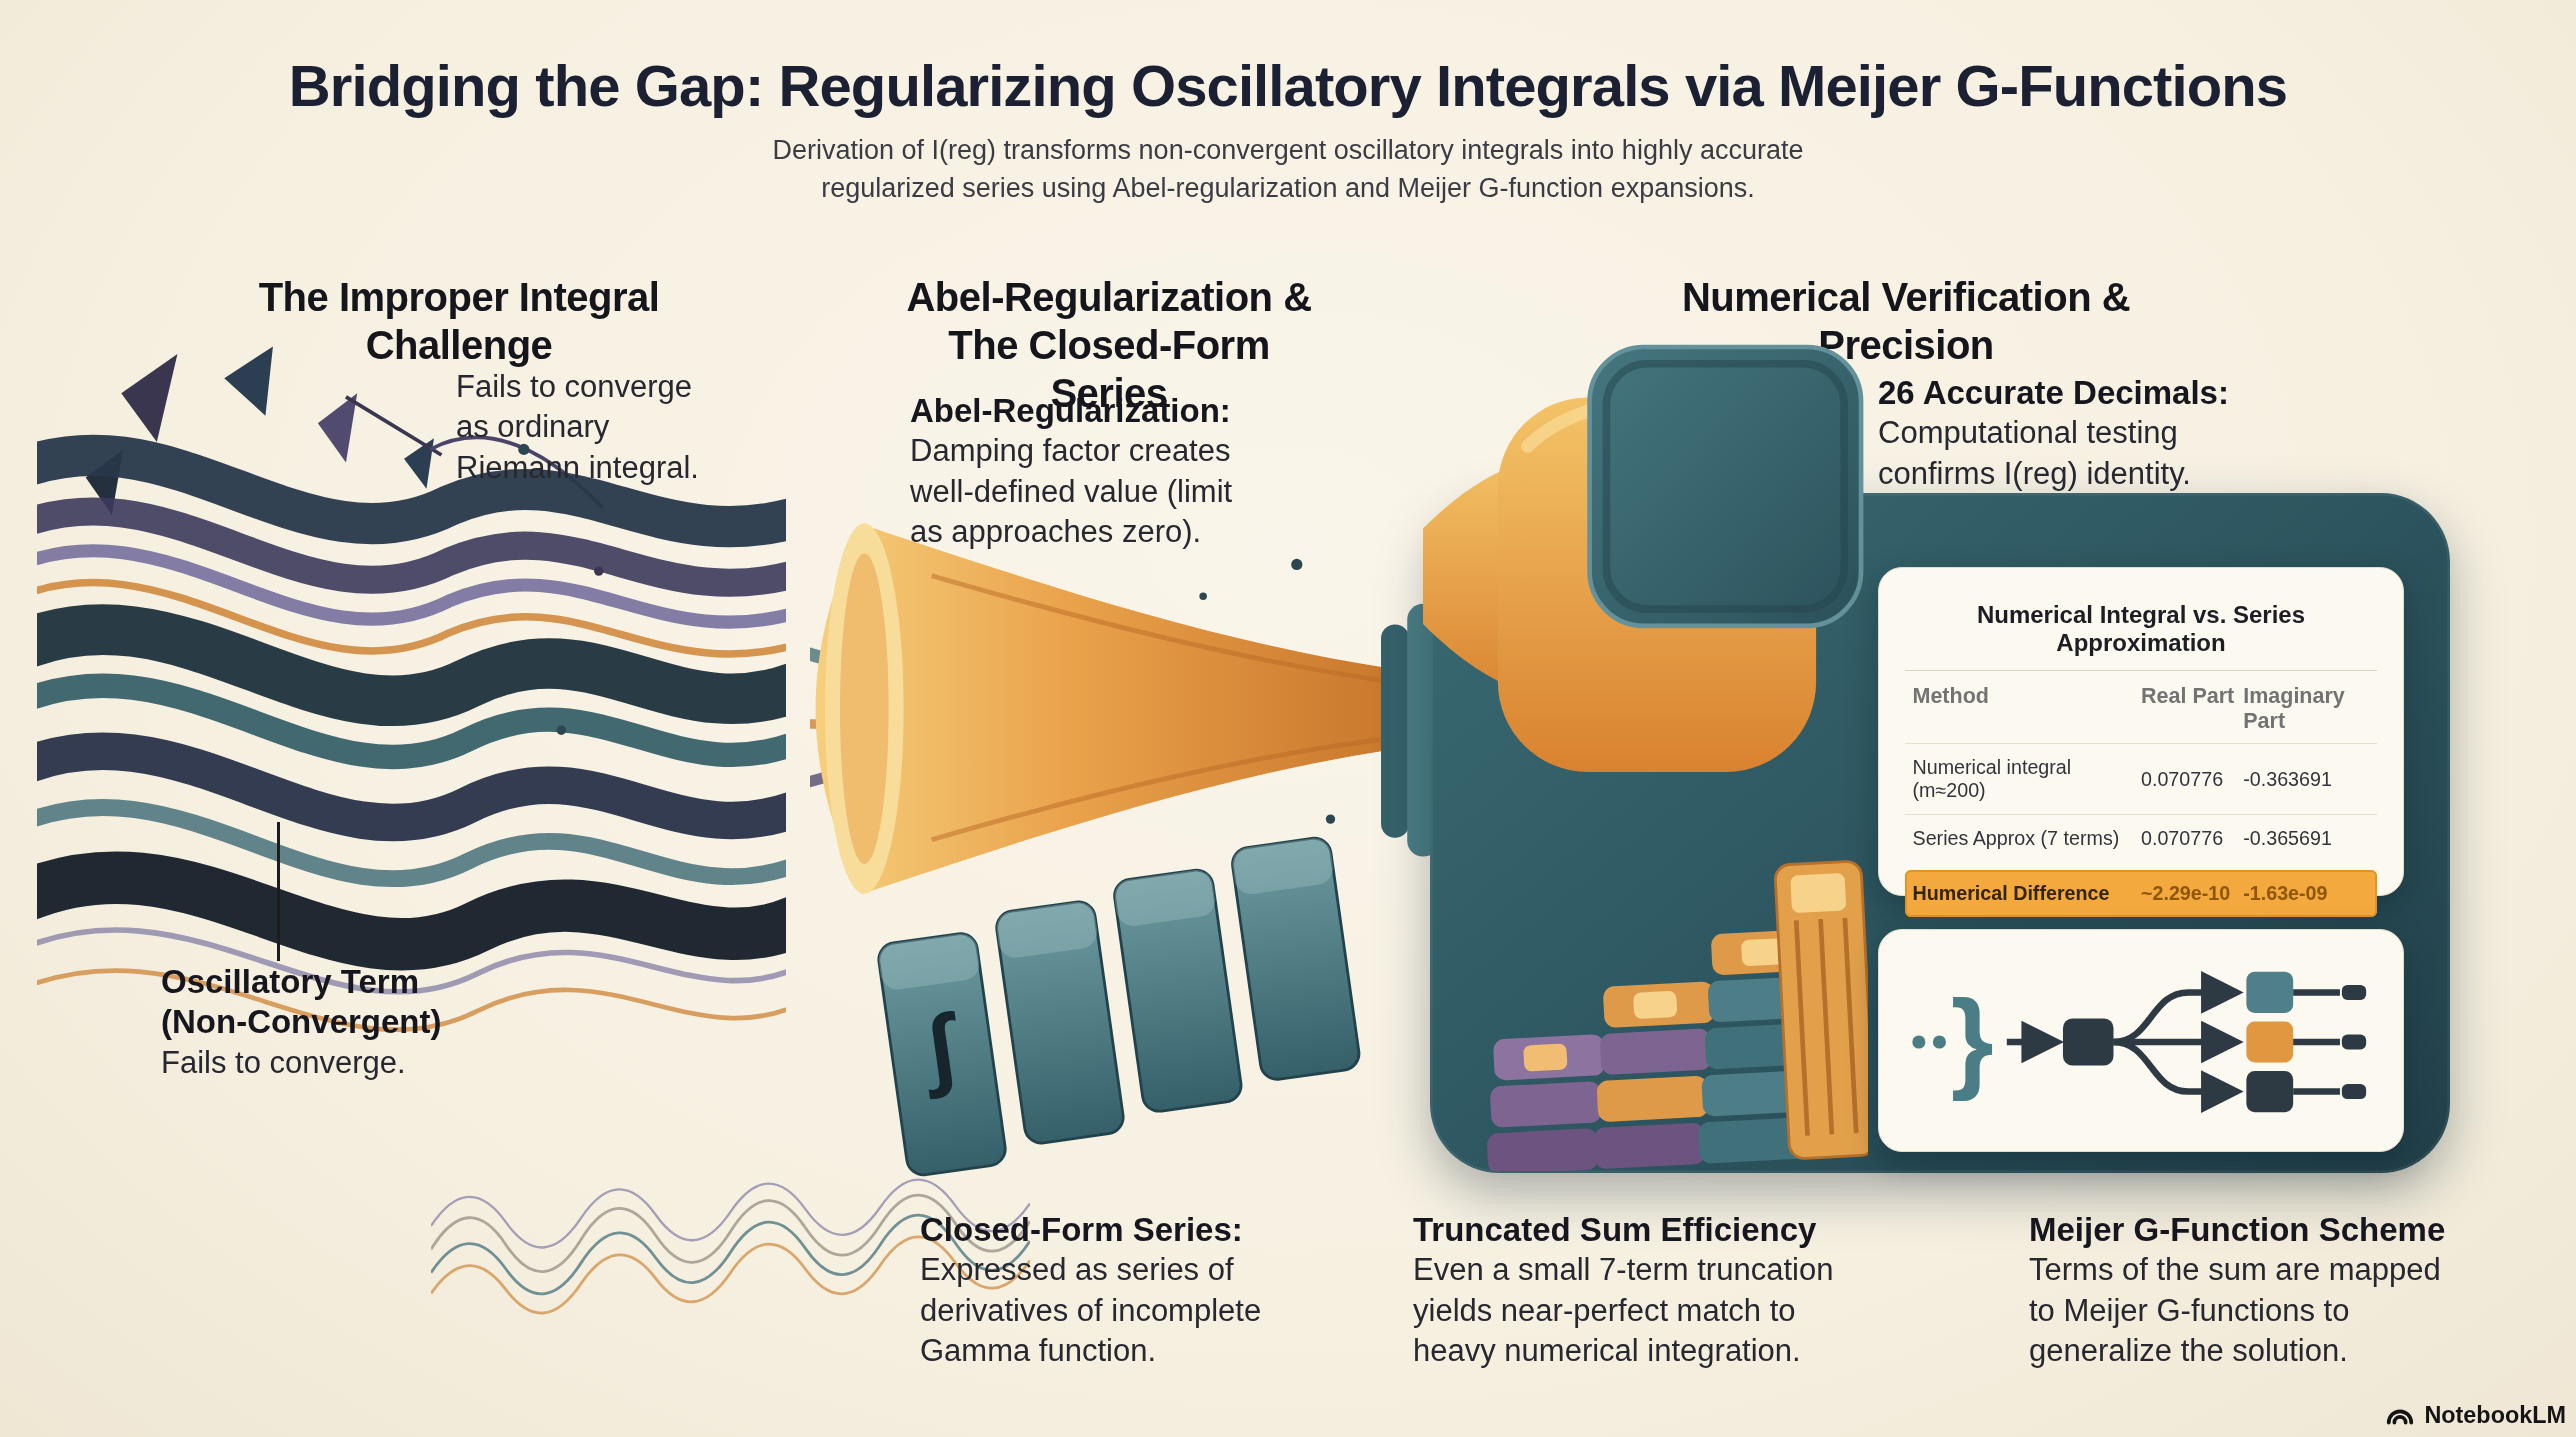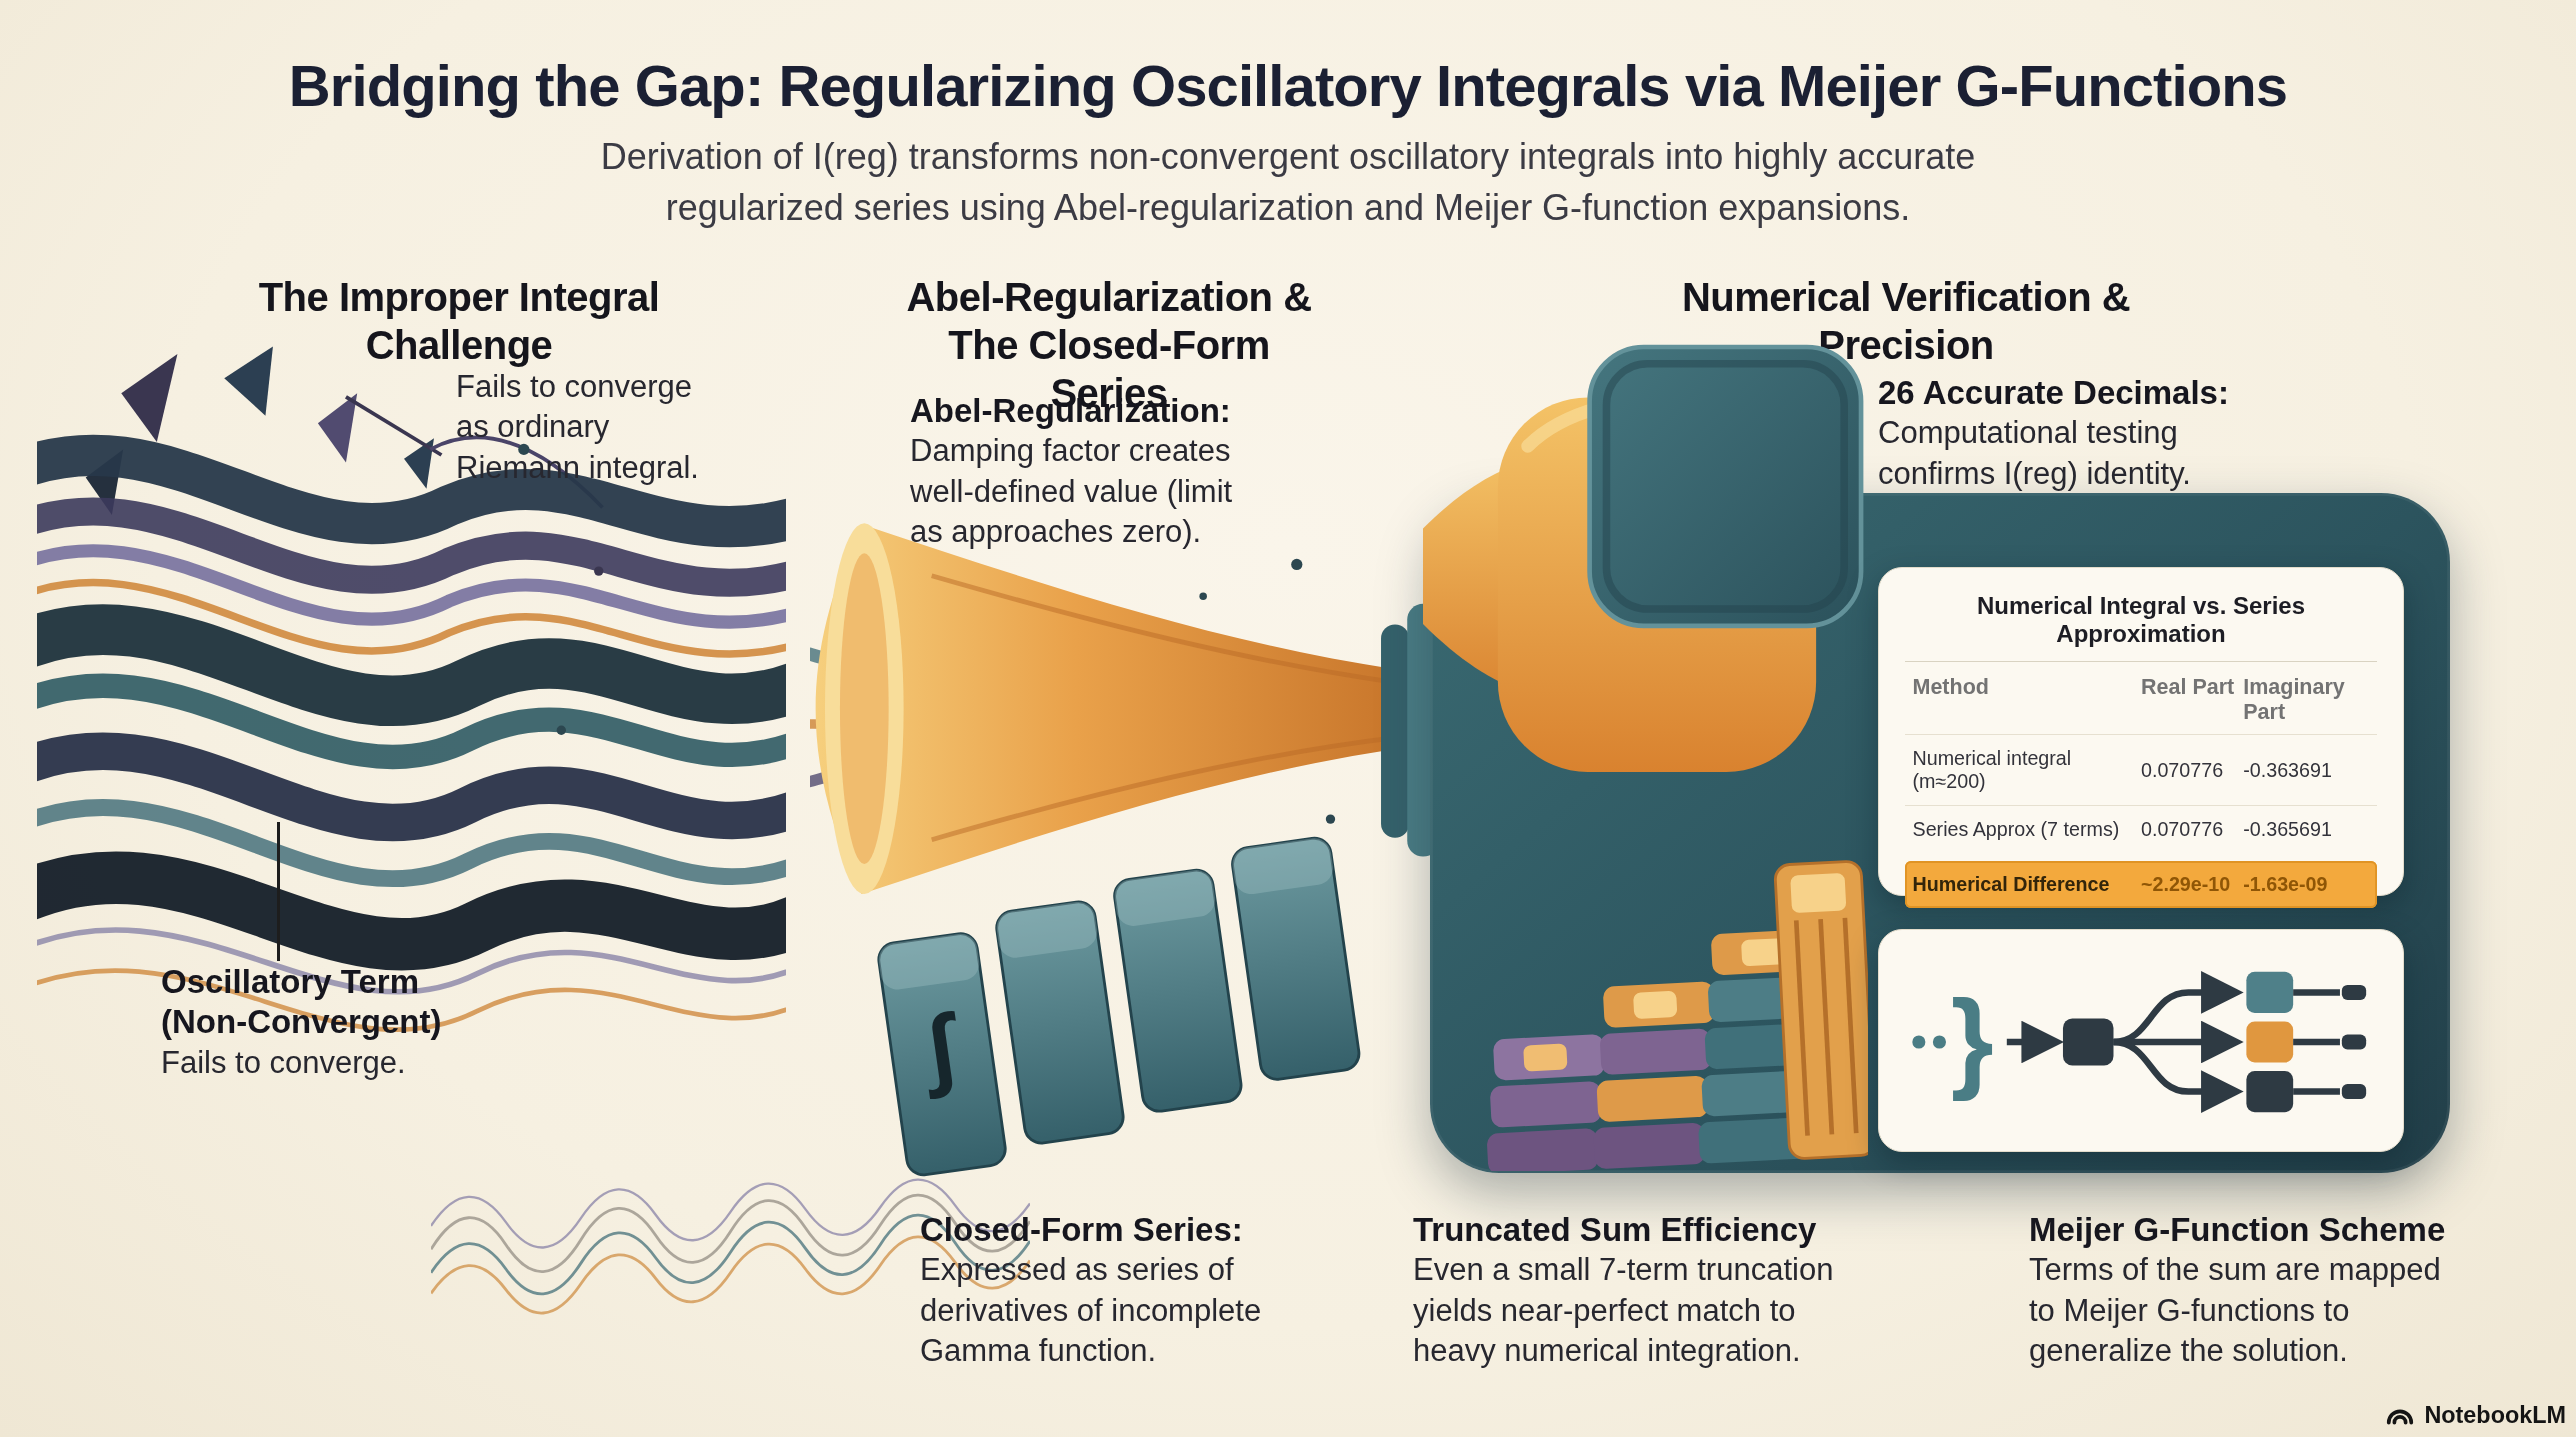--- a/index.html
+++ b/index.html
@@ -4,36 +4,36 @@
 <style>
   *{margin:0;padding:0;box-sizing:border-box}
   html,body{width:2576px;height:1438px;overflow:hidden}
   body{font-family:"Liberation Sans",sans-serif;color:#1d1d26;position:relative;
        background:#f7f1e4}
   #canvas{position:absolute;inset:0;
        background:radial-gradient(ellipse at 50% 38%,#faf5ea 0%,#f6f0e1 62%,#efe7d4 100%)}
   .abs{position:absolute}
   .pre{white-space:pre-line}
   .title{font-size:58px;font-weight:700;letter-spacing:-0.9px;color:#1b2033;text-align:center;width:100%}
-  .subtitle{font-size:36px;color:#3b3b44;text-align:center;width:100%;line-height:1.42;font-weight:500}
+  .subtitle{font-size:27px;color:#3b3b44;text-align:center;width:100%;line-height:1.42;font-weight:500}
   .col-heading{font-size:40px;font-weight:700;color:#15151c;text-align:center;line-height:1.2;letter-spacing:-0.5px}
   .block-heading{font-size:33px;font-weight:700;color:#16161e;line-height:1.22}
   .block-body{font-size:31px;line-height:1.3;color:#27272f}
   .pointer-line{width:2.8px;background:#1d1d1d}
   .panel{background:linear-gradient(140deg,#3a6a72 0%,#2c545e 55%,#223f49 100%);
          border-radius:69px;
          box-shadow:inset 0 0 0 2.8px rgba(255,255,255,.06),0 20.6px 51px rgba(28,50,60,.35)}
   .badge{display:flex;align-items:center;justify-content:center;
          background:linear-gradient(165deg,#3b4650,#222c35);
          border:6.6px solid #505e68;border-radius:39px;
          box-shadow:0 0 0 12px rgba(214,134,42,.28),inset 0 5.6px 15px rgba(255,255,255,.08),0 13px 28px rgba(0,0,0,.35)}
   .badge span{font-size:137px;font-weight:700;color:#d6dde1;letter-spacing:2.8px;text-shadow:0 4.7px 9.4px rgba(0,0,0,.45)}
   .card{background:#fcf9f1;border:1.9px solid #e3dccb;border-radius:24px;
         box-shadow:0 11.2px 30px rgba(10,30,36,.35)}
-  .table-card{padding:24px 26px 17px}
+  .table-card{padding:33px 26px 17px}
   .card-title{font-size:24px;font-weight:700;text-align:center;color:#1d1d24;
         padding-bottom:13px;border-bottom:1.9px solid #d9d3c2}
   .tbl-head{display:grid;grid-template-columns:1.9fr .85fr 1.05fr;font-size:21.5px;font-weight:700;
         color:#737373;padding:13px 7.5px 9.4px}
   .tbl-row{display:grid;grid-template-columns:1.9fr .85fr 1.05fr;font-size:19.7px;color:#33333b;
         padding:12px 7.5px;border-top:1.9px solid #e6e0d0;align-items:center}
   .tbl-row.hl{background:#f3a93d;border-radius:6px;border-top:none;font-weight:700;color:#33250a;
         margin-top:7.5px;box-shadow:inset 0 0 0 1.9px #e09425}
   .tbl-row.hl .num{color:#8f5606}
   .flow-card{padding:22.5px 22.5px}

